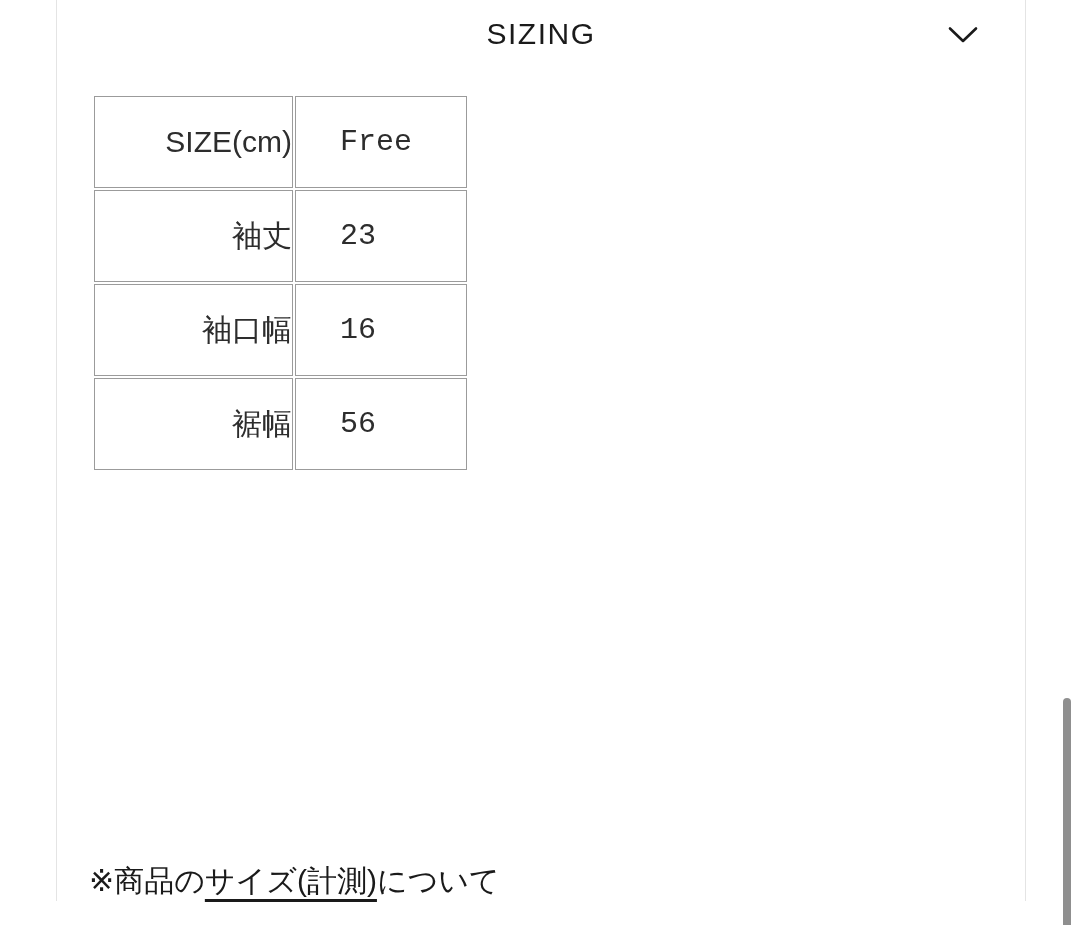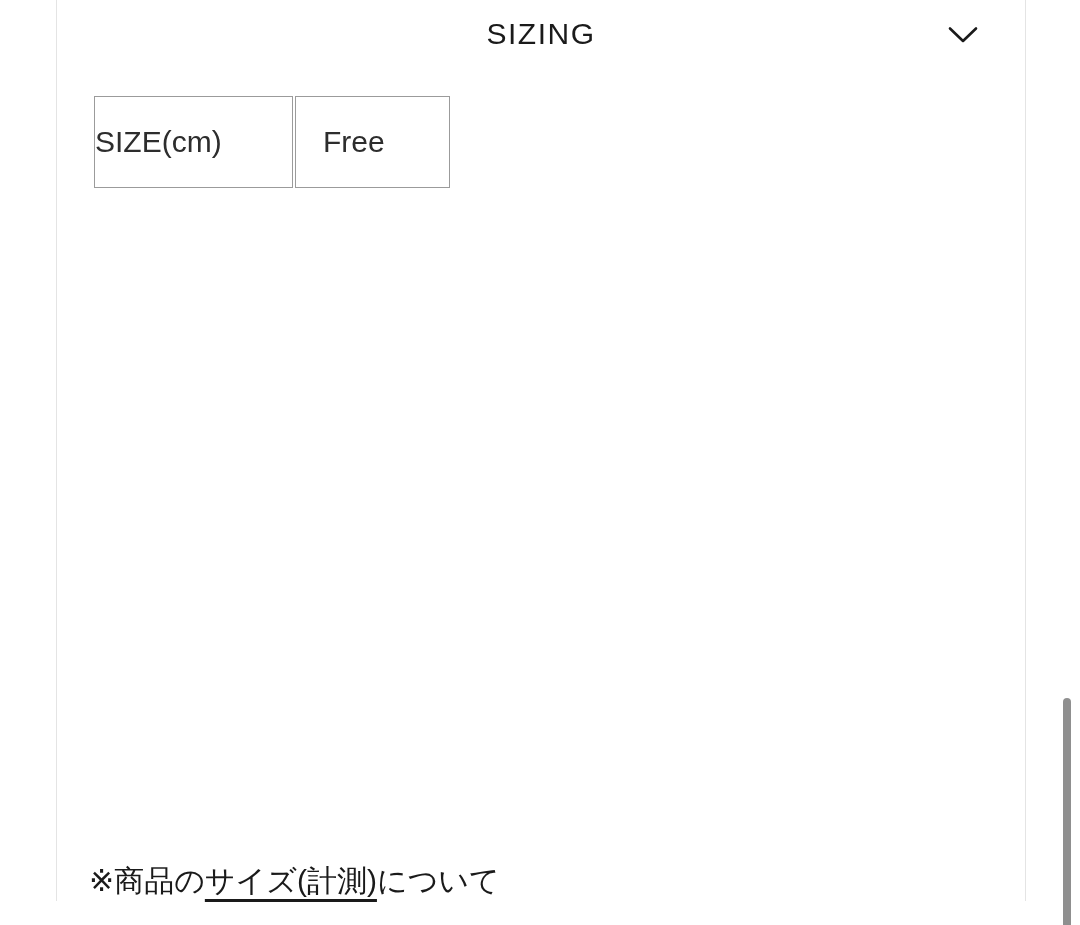--- a/index.html
+++ b/index.html
@@ -70,24 +70,24 @@
   table.size-table td {
     border: 1.5px solid var(--table-border, #9b9b9b);
     height: 90px;
     font-weight: 400;
     font-size: 30px;
     color: var(--table-text, #2d2d2d);
     background: #ffffff;
     padding: 0;
     vertical-align: middle;
   }
-  .col-label { width: 197px; text-align: left; }
+  .col-label { width: 197px; text-align: right; }
   .col-value { width: 153px; text-align: left; }
   table.size-table th.col-value,
-  table.size-table td.col-value { padding-left: 27px; width: 126px; }
+  table.size-table td.col-value { padding-left: 44px; width: 126px; font-family: Liberation Mono, monospace; }
   .footnote {
     position: absolute;
     top: 861px;
     left: 32px;
     font-size: 30px;
     color: var(--title-text, #1a1a1a);
     white-space: nowrap;
   }
   .footnote-link {
     color: var(--title-text, #1a1a1a);
@@ -120,20 +120,32 @@
     </div>
 
     <table class="size-table">
       <thead>
         <tr>
           <th class="col-label">SIZE(cm)</th>
           <th class="col-value">Free</th>
         </tr>
       </thead>
       <tbody id="size-rows">
+          <tr>
+            <td class="col-label">袖丈</td>
+            <td class="col-value">23</td>
+          </tr>
+          <tr>
+            <td class="col-label">袖口幅</td>
+            <td class="col-value">16</td>
+          </tr>
+          <tr>
+            <td class="col-label">裾幅</td>
+            <td class="col-value">56</td>
+          </tr>
         </tbody>
     </table>
 
     <div class="footnote"><span>※商品の</span><a class="footnote-link">サイズ(計測)</a><span>について</span></div>
 
   </div>
 
   <div class="scrollbar-thumb"></div>
 </div>
 

